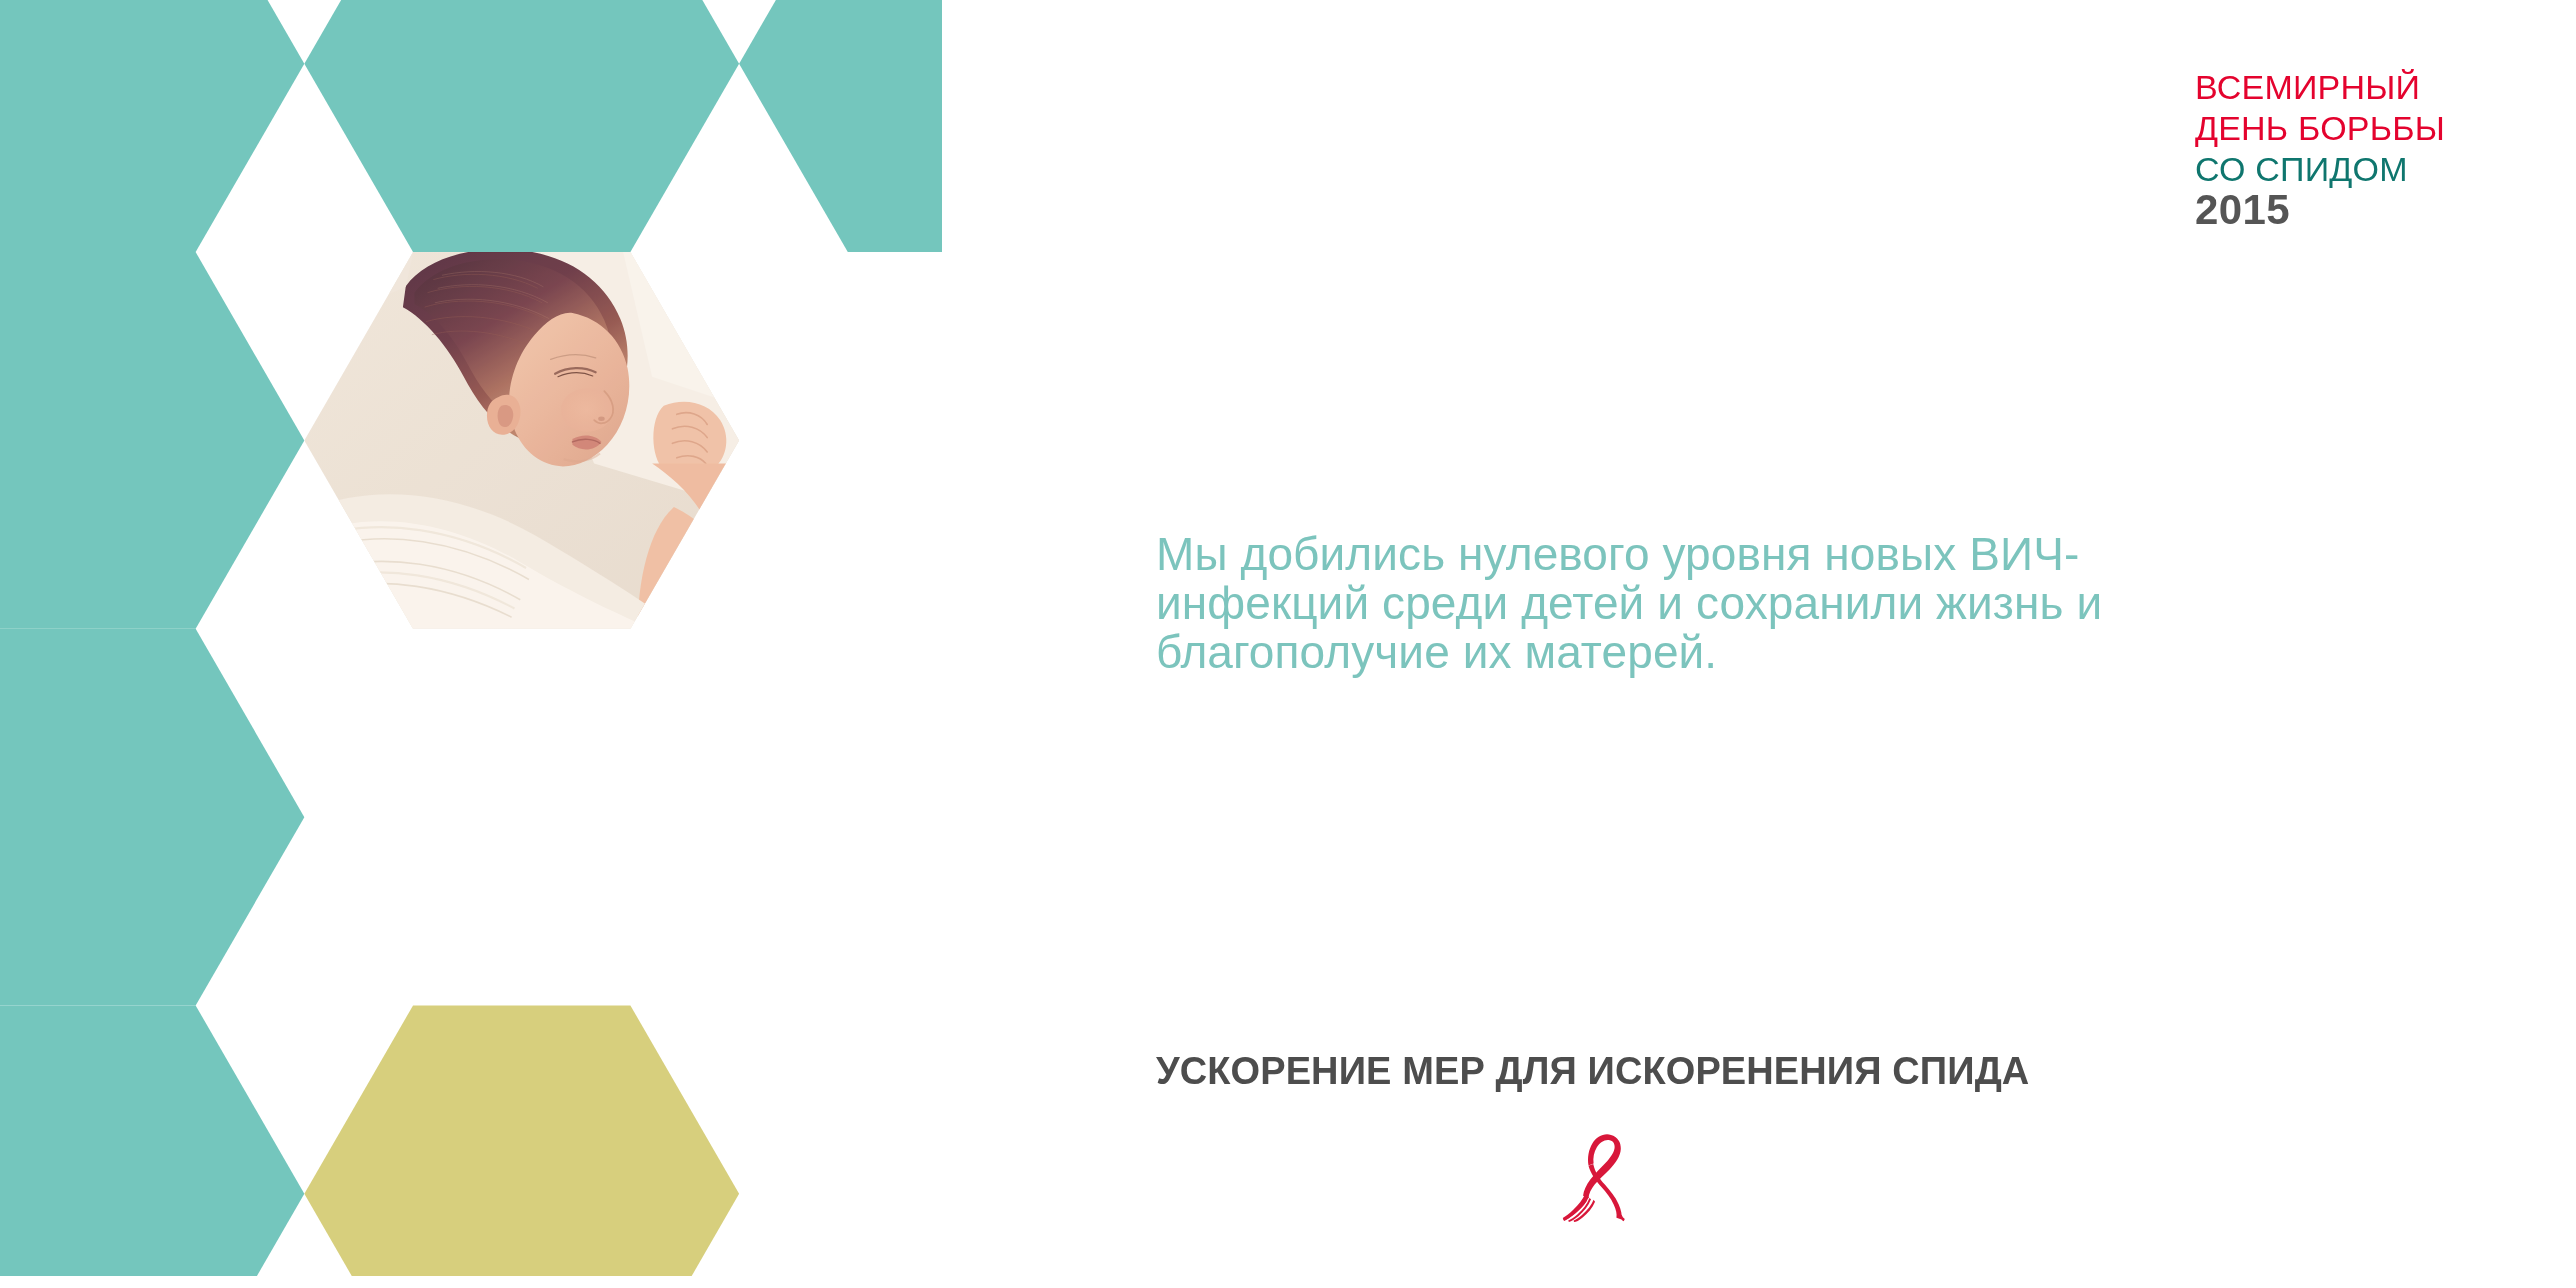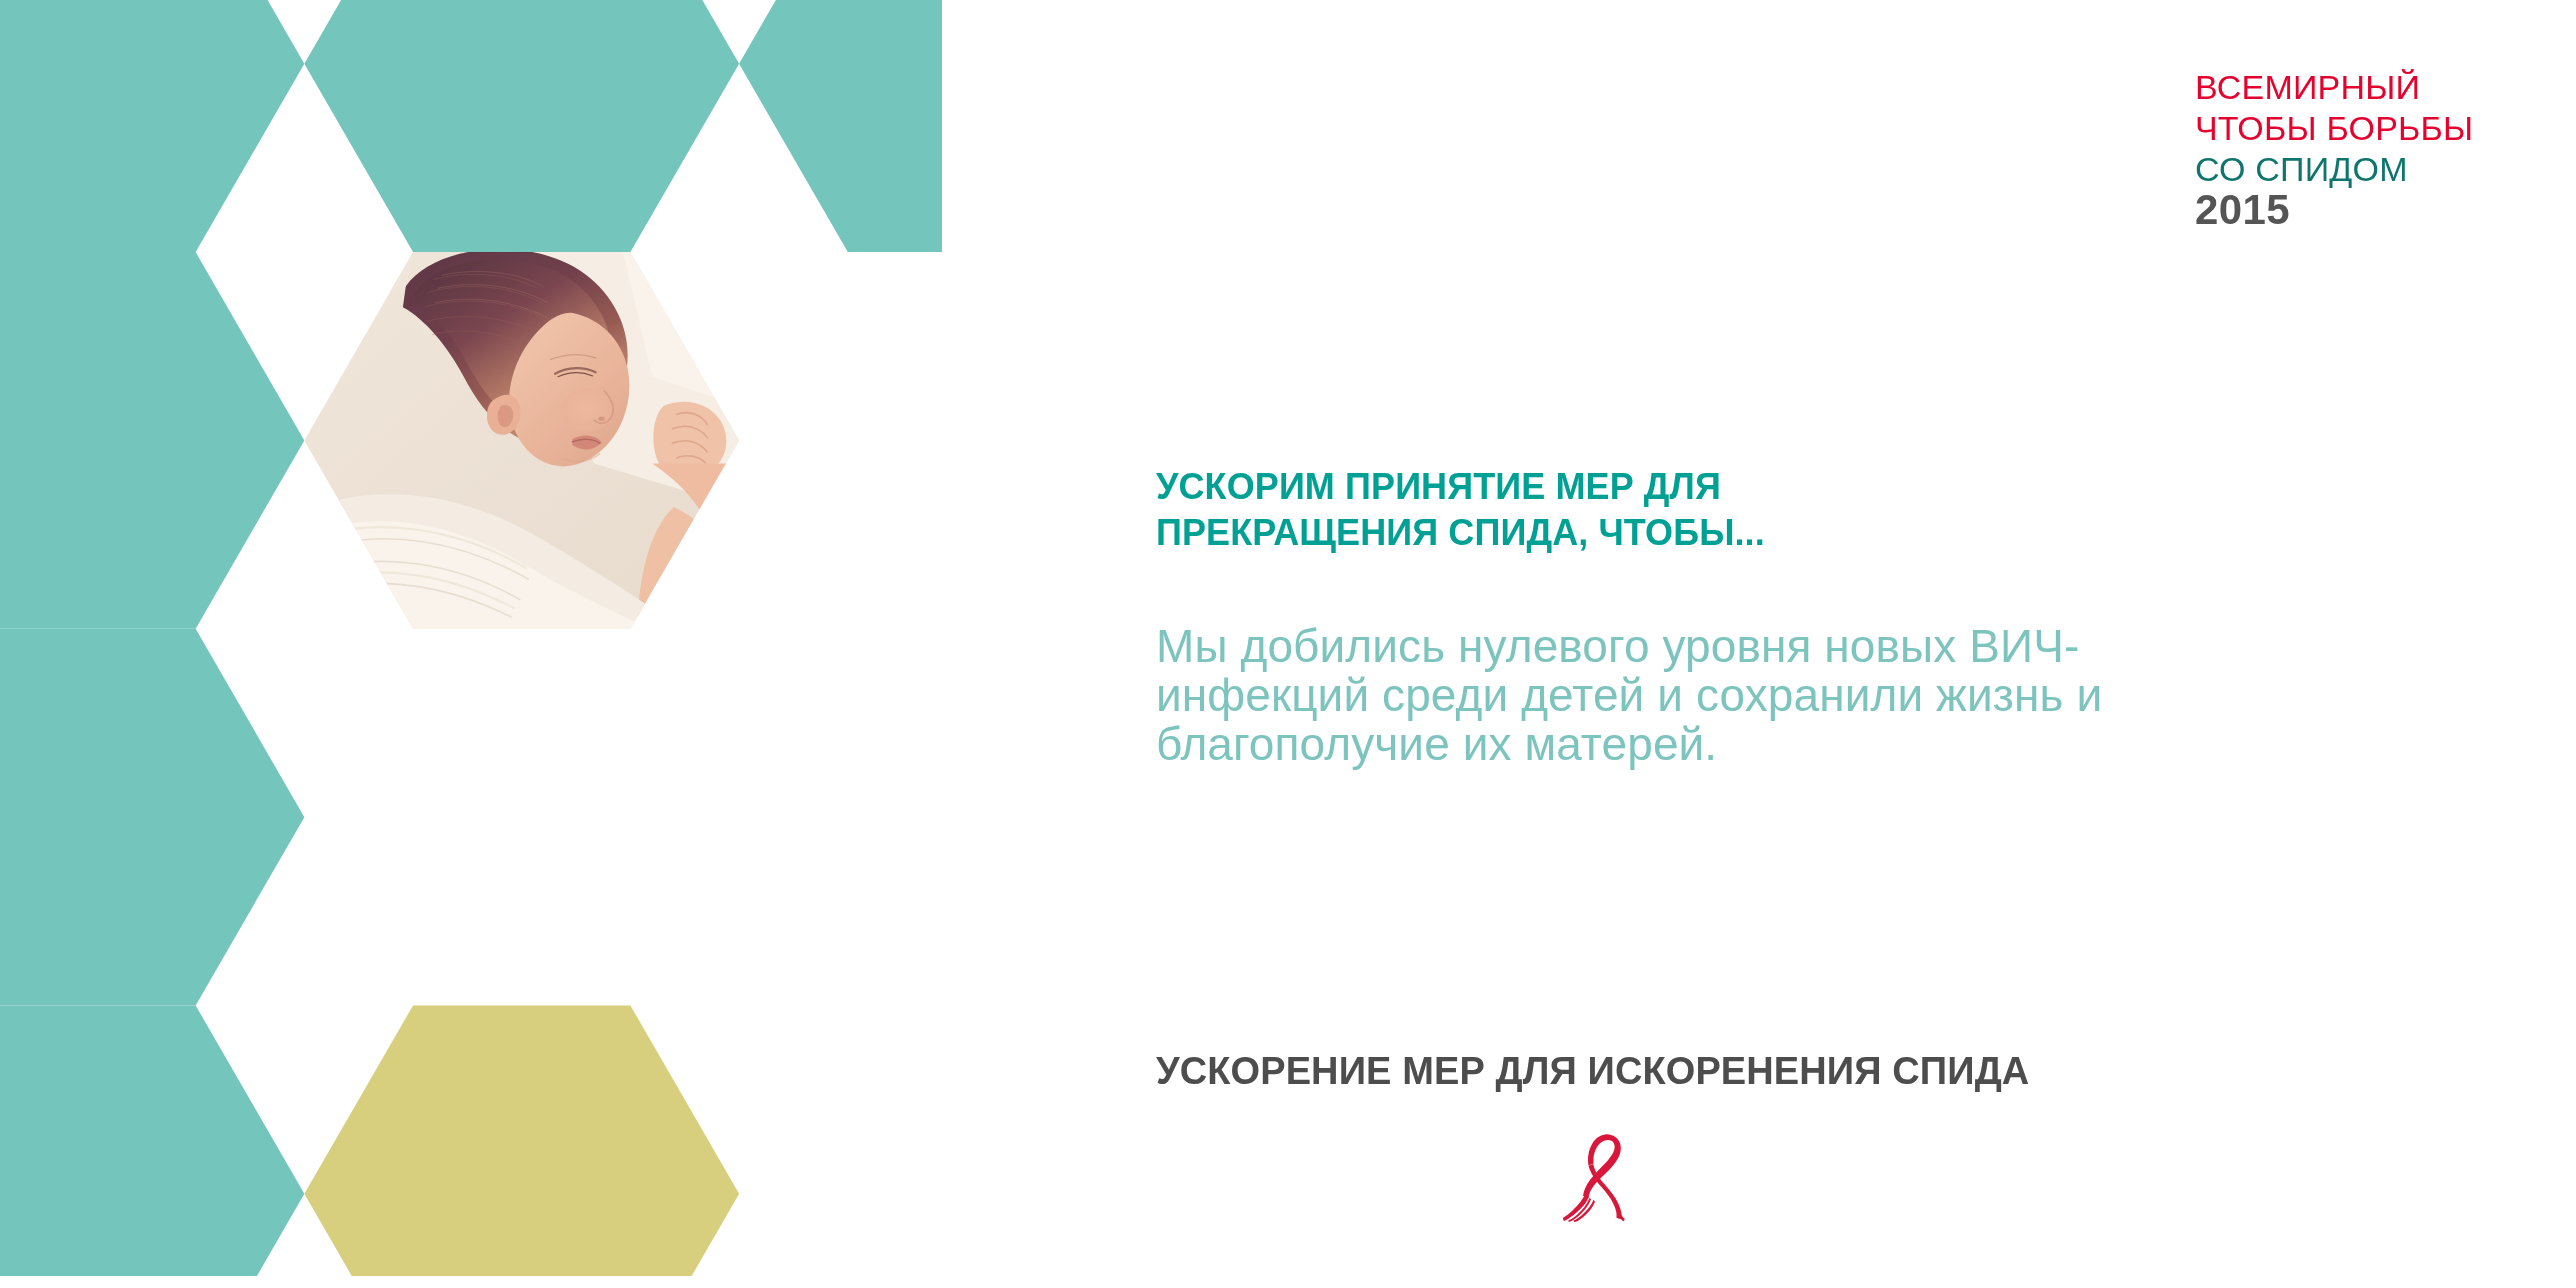--- a/index.html
+++ b/index.html
@@ -271,30 +271,26 @@
 
         <path d="M420,348 L570,348 L560,396 C520,414 470,430 420,438 Z" fill="#efe9df"></path>
 
         <rect x="420" y="348" width="600" height="520" fill="#f6d9c2" opacity="0.12"></rect>
       </g>
     </svg>
   </div>
 
   <div id="logo-block">
     <span class="logo-line" style="color:#e4032e">ВСЕМИРНЫЙ</span>
-    <span class="logo-line" style="color:#e4032e">ЧТОБЫ БОРЬБЫ</span>
+    <span class="logo-line" style="color:#e4032e">ДЕНЬ БОРЬБЫ</span>
     <span class="logo-line" style="color:#0f766e">СО СПИДОМ</span>
     <span class="logo-year" style="color:#555555">2015</span>
   </div>
 
   <div id="copy-block">
-    <h1 id="headline" style="color:#00a094">
-      <span>УСКОРИМ ПРИНЯТИЕ МЕР ДЛЯ</span><br>
-      <span>ПРЕКРАЩЕНИЯ СПИДА, ЧТОБЫ...</span>
-    </h1>
     <p id="body-copy" style="color:#7cc4bd">Мы добились нулевого уровня новых ВИЧ-инфекций среди детей и сохранили жизнь и благополучие их матерей.</p>
   </div>
 
   <div id="tagline-block">
     <p id="tagline" style="color:#4d4d4d">УСКОРЕНИЕ МЕР ДЛЯ ИСКОРЕНЕНИЯ СПИДА</p>
     <span id="ribbon-icon">
       <svg viewBox="0 0 92 124" aria-hidden="true">
         <g fill="#d8173a">
 
           <path d="M71.5,4.0

